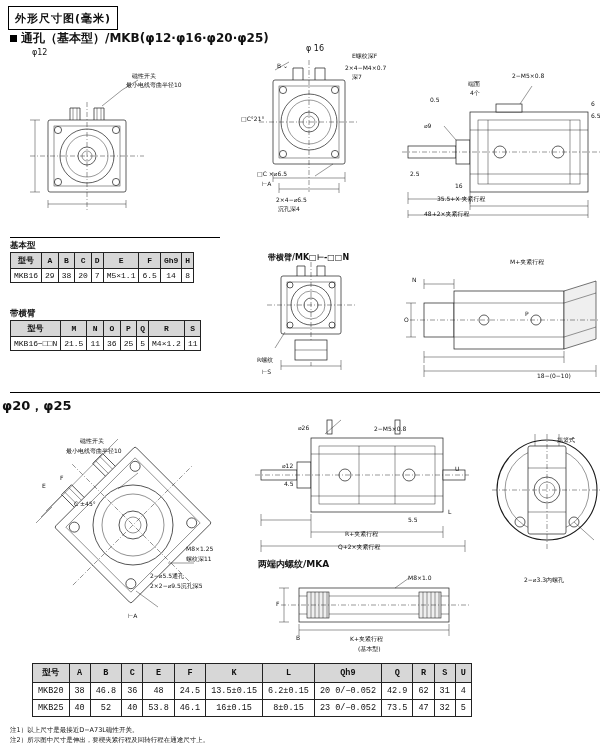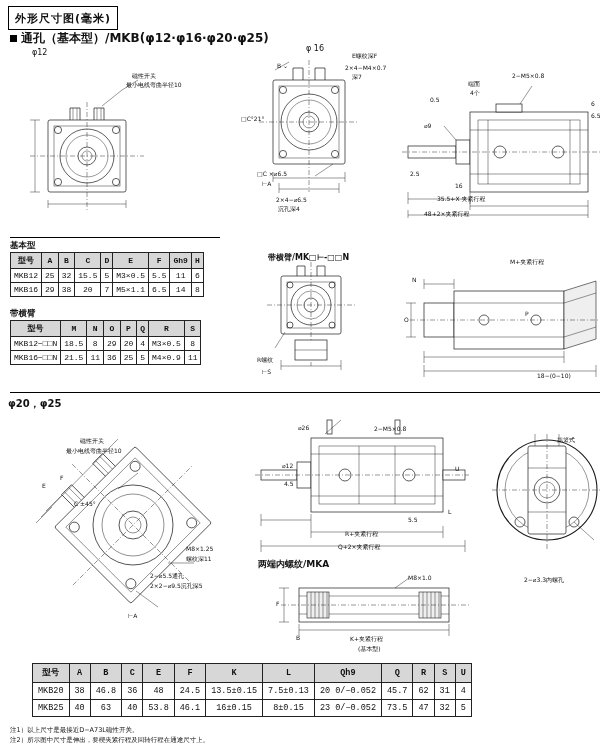--- a/index.html
+++ b/index.html
@@ -192,31 +192,20 @@
         <td>C</td>
         <td>D</td>
         <td>E</td>
         <td>F</td>
         <td>Gh9</td>
         <td>H</td>
       </tr>
         </thead>
       <tbody>
         <tr>
-          <td>MKB12</td>
-          <td>25</td>
-          <td>32</td>
-          <td>15.5</td>
-          <td>5</td>
-          <td>M3×0.5</td>
-          <td>5.5</td>
-          <td>11</td>
-          <td>6</td>
-        </tr>
-        <tr>
           <td>MKB16</td>
           <td>29</td>
           <td>38</td>
           <td>20</td>
           <td>7</td>
           <td>M5×1.1</td>
           <td>6.5</td>
           <td>14</td>
           <td>8</td>
         </tr>
@@ -234,37 +223,27 @@
         <td>N</td>
         <td>O</td>
         <td>P</td>
         <td>Q</td>
         <td>R</td>
         <td>S</td>
       </tr>
         </thead>
       <tbody>
         <tr>
-          <td>MKB12−□□N</td>
-          <td>18.5</td>
-          <td>8</td>
-          <td>29</td>
-          <td>20</td>
-          <td>4</td>
-          <td>M3×0.5</td>
-          <td>8</td>
-        </tr>
-        <tr>
           <td>MKB16−□□N</td>
           <td>21.5</td>
           <td>11</td>
           <td>36</td>
           <td>25</td>
           <td>5</td>
-          <td>M4×0.9</td>
+          <td>M4×1.2</td>
           <td>11</td>
         </tr>
       </tbody>
     </table>
   </div>
 
   <div class="lbl b" style="left:268px;top:252px;">带横臂/MK□⊢-□□N</div>
   <div class="dwg" style="left:255px;top:262px;">
     <svg width="110" height="120" viewBox="0 0 110 120">
       <rect class="wht" x="26" y="14" width="60" height="58" rx="2"></rect>
@@ -311,21 +290,21 @@
       <path class="thin" d="M24 116 L196 116"></path>
     </svg>
   </div>
   <div class="lbl tiny" style="left:510px;top:258px;">M+夹紧行程</div>
   <div class="lbl tiny" style="left:412px;top:276px;">N</div>
   <div class="lbl tiny" style="left:404px;top:316px;">O</div>
   <div class="lbl tiny" style="left:525px;top:310px;">P</div>
   <div class="lbl tiny" style="left:537px;top:372px;">18−(0−10)</div>
 
   <div class="hr" style="left:10px;top:392px;width:590px;"></div>
-  <div class="lbl b" style="left:8px;top:397px;font-size:10px;">φ20，φ25</div>
+  <div class="lbl b" style="left:2px;top:397px;font-size:13px;">φ20，φ25</div>
 
   <div class="dwg" style="left:18px;top:415px;">
     <svg width="230" height="220" viewBox="0 0 230 220">
       <g transform="rotate(-45 115 110)">
         <rect class="wht" x="58" y="56" width="114" height="108" rx="2"></rect>
         <rect class="thin" x="66" y="64" width="98" height="92"></rect>
         <circle class="ln" cx="115" cy="110" r="40"></circle>
         <circle class="thin" cx="115" cy="110" r="31"></circle>
         <circle class="ln" cx="115" cy="110" r="14"></circle>
         <circle class="thin" cx="115" cy="110" r="8"></circle>
@@ -460,31 +439,31 @@
         </thead>
       <tbody>
         <tr>
           <td>MKB20</td>
           <td>38</td>
           <td>46.8</td>
           <td>36</td>
           <td>48</td>
           <td>24.5</td>
           <td>13.5±0.15</td>
-          <td>7.5±0.13</td>
+          <td>6.2±0.15</td>
           <td>20 0/−0.052</td>
-          <td>45.7</td>
+          <td>42.9</td>
           <td>62</td>
           <td>31</td>
           <td>4</td>
         </tr>
         <tr>
           <td>MKB25</td>
           <td>40</td>
-          <td>63</td>
+          <td>52</td>
           <td>40</td>
           <td>53.8</td>
           <td>46.1</td>
           <td>16±0.15</td>
           <td>8±0.15</td>
           <td>23 0/−0.052</td>
           <td>73.5</td>
           <td>47</td>
           <td>32</td>
           <td>5</td>

